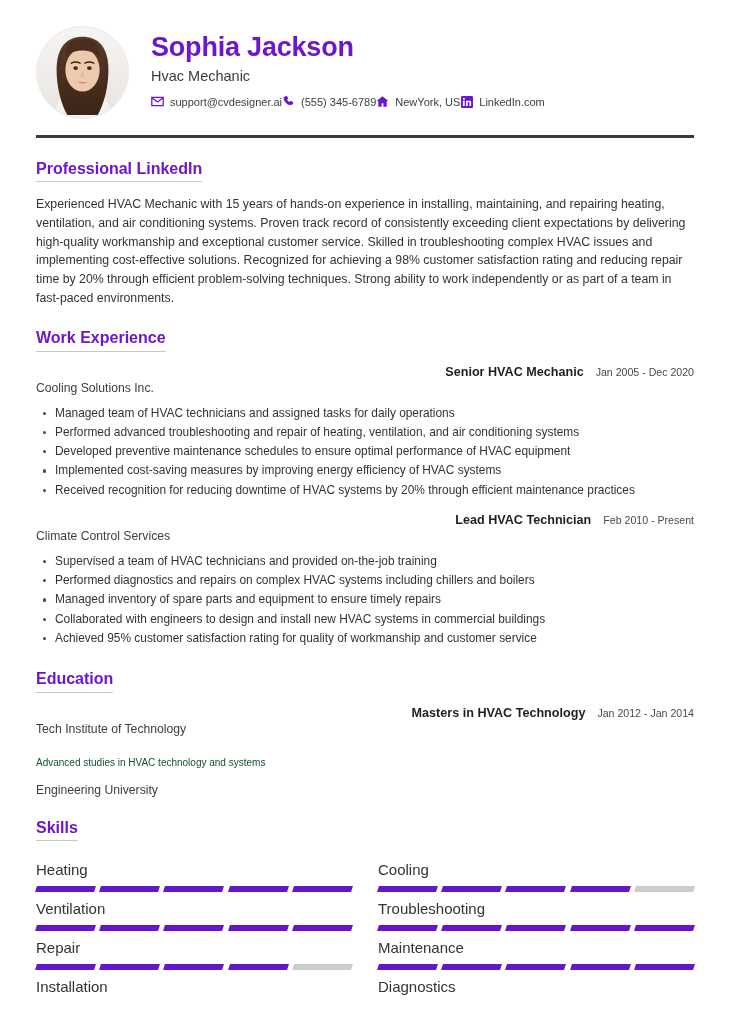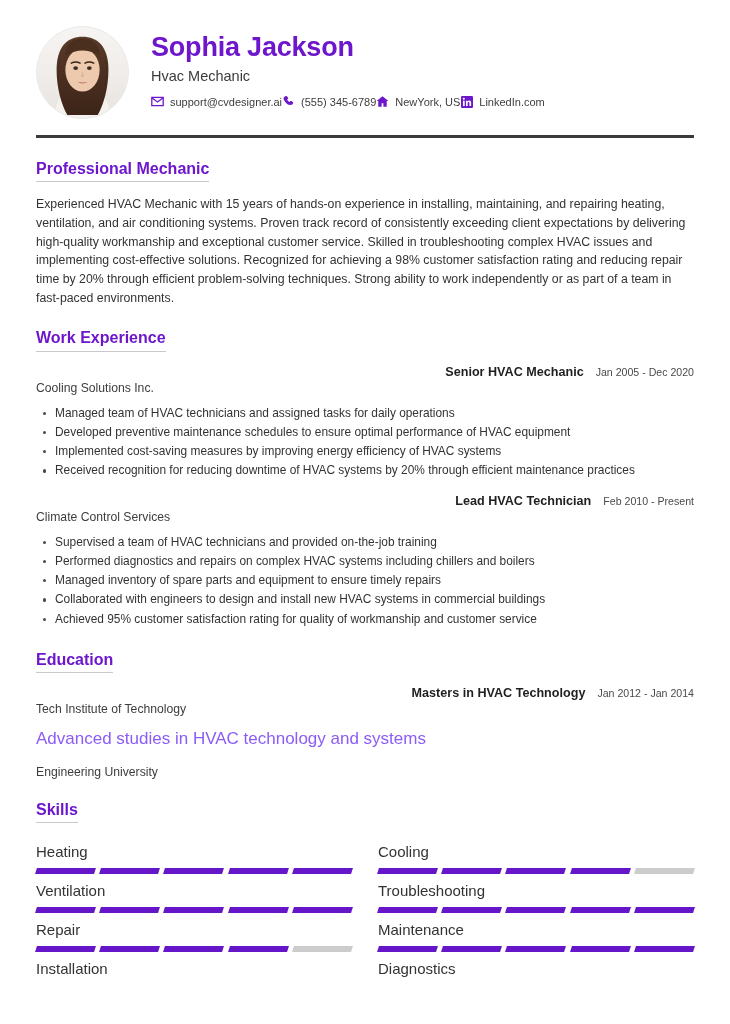--- a/index.html
+++ b/index.html
@@ -152,23 +152,23 @@
     position: absolute;
     left: -12px;
     top: 8px;
     width: 3.2px;
     height: 3.2px;
     border-radius: 50%;
     background: #4a4a4a;
   }
 
   .entry-desc {
-    margin-top: 10px;
-    font-size: 17px;
-    color: #8b5cf6;
+    margin-top: 19px;
+    font-size: 10px;
+    color: #14532d;
     line-height: 1.5;
   }
 
   
   .skills-grid {
     margin-top: 12px;
     display: grid;
     grid-template-columns: 1fr 1fr;
     column-gap: 26px;
     row-gap: 0px;
@@ -276,35 +276,36 @@
           </span>
           <span>LinkedIn.com</span>
         </div>
       </div>
     </div>
   </div>
 
   <div class="rule"></div>
 
   <div class="section">
-    <div class="section-title">Professional Mechanic</div>
+    <div class="section-title">Professional LinkedIn</div>
     <p class="summary-text">Experienced HVAC Mechanic with 15 years of hands-on experience in installing, maintaining, and repairing heating, ventilation, and air conditioning systems. Proven track record of consistently exceeding client expectations by delivering high-quality workmanship and exceptional customer service. Skilled in troubleshooting complex HVAC issues and implementing cost-effective solutions. Recognized for achieving a 98% customer satisfaction rating and reducing repair time by 20% through efficient problem-solving techniques. Strong ability to work independently or as part of a team in fast-paced environments.</p>
   </div>
 
   <div class="section">
     <div class="section-title">Work Experience</div>
 
     <div class="entry">
       <div class="entry-head">
         <div class="entry-role">Senior HVAC Mechanic</div>
         <div class="entry-date">Jan 2005 - Dec 2020</div>
       </div>
       <div class="entry-org">Cooling Solutions Inc.</div>
       <ul class="bullets">
         <li>Managed team of HVAC technicians and assigned tasks for daily operations</li>
+        <li>Performed advanced troubleshooting and repair of heating, ventilation, and air conditioning systems</li>
         <li>Developed preventive maintenance schedules to ensure optimal performance of HVAC equipment</li>
         <li>Implemented cost-saving measures by improving energy efficiency of HVAC systems</li>
         <li>Received recognition for reducing downtime of HVAC systems by 20% through efficient maintenance practices</li>
       </ul>
     </div>
 
     <div class="entry">
       <div class="entry-head">
         <div class="entry-role">Lead HVAC Technician</div>
         <div class="entry-date">Feb 2010 - Present</div>

